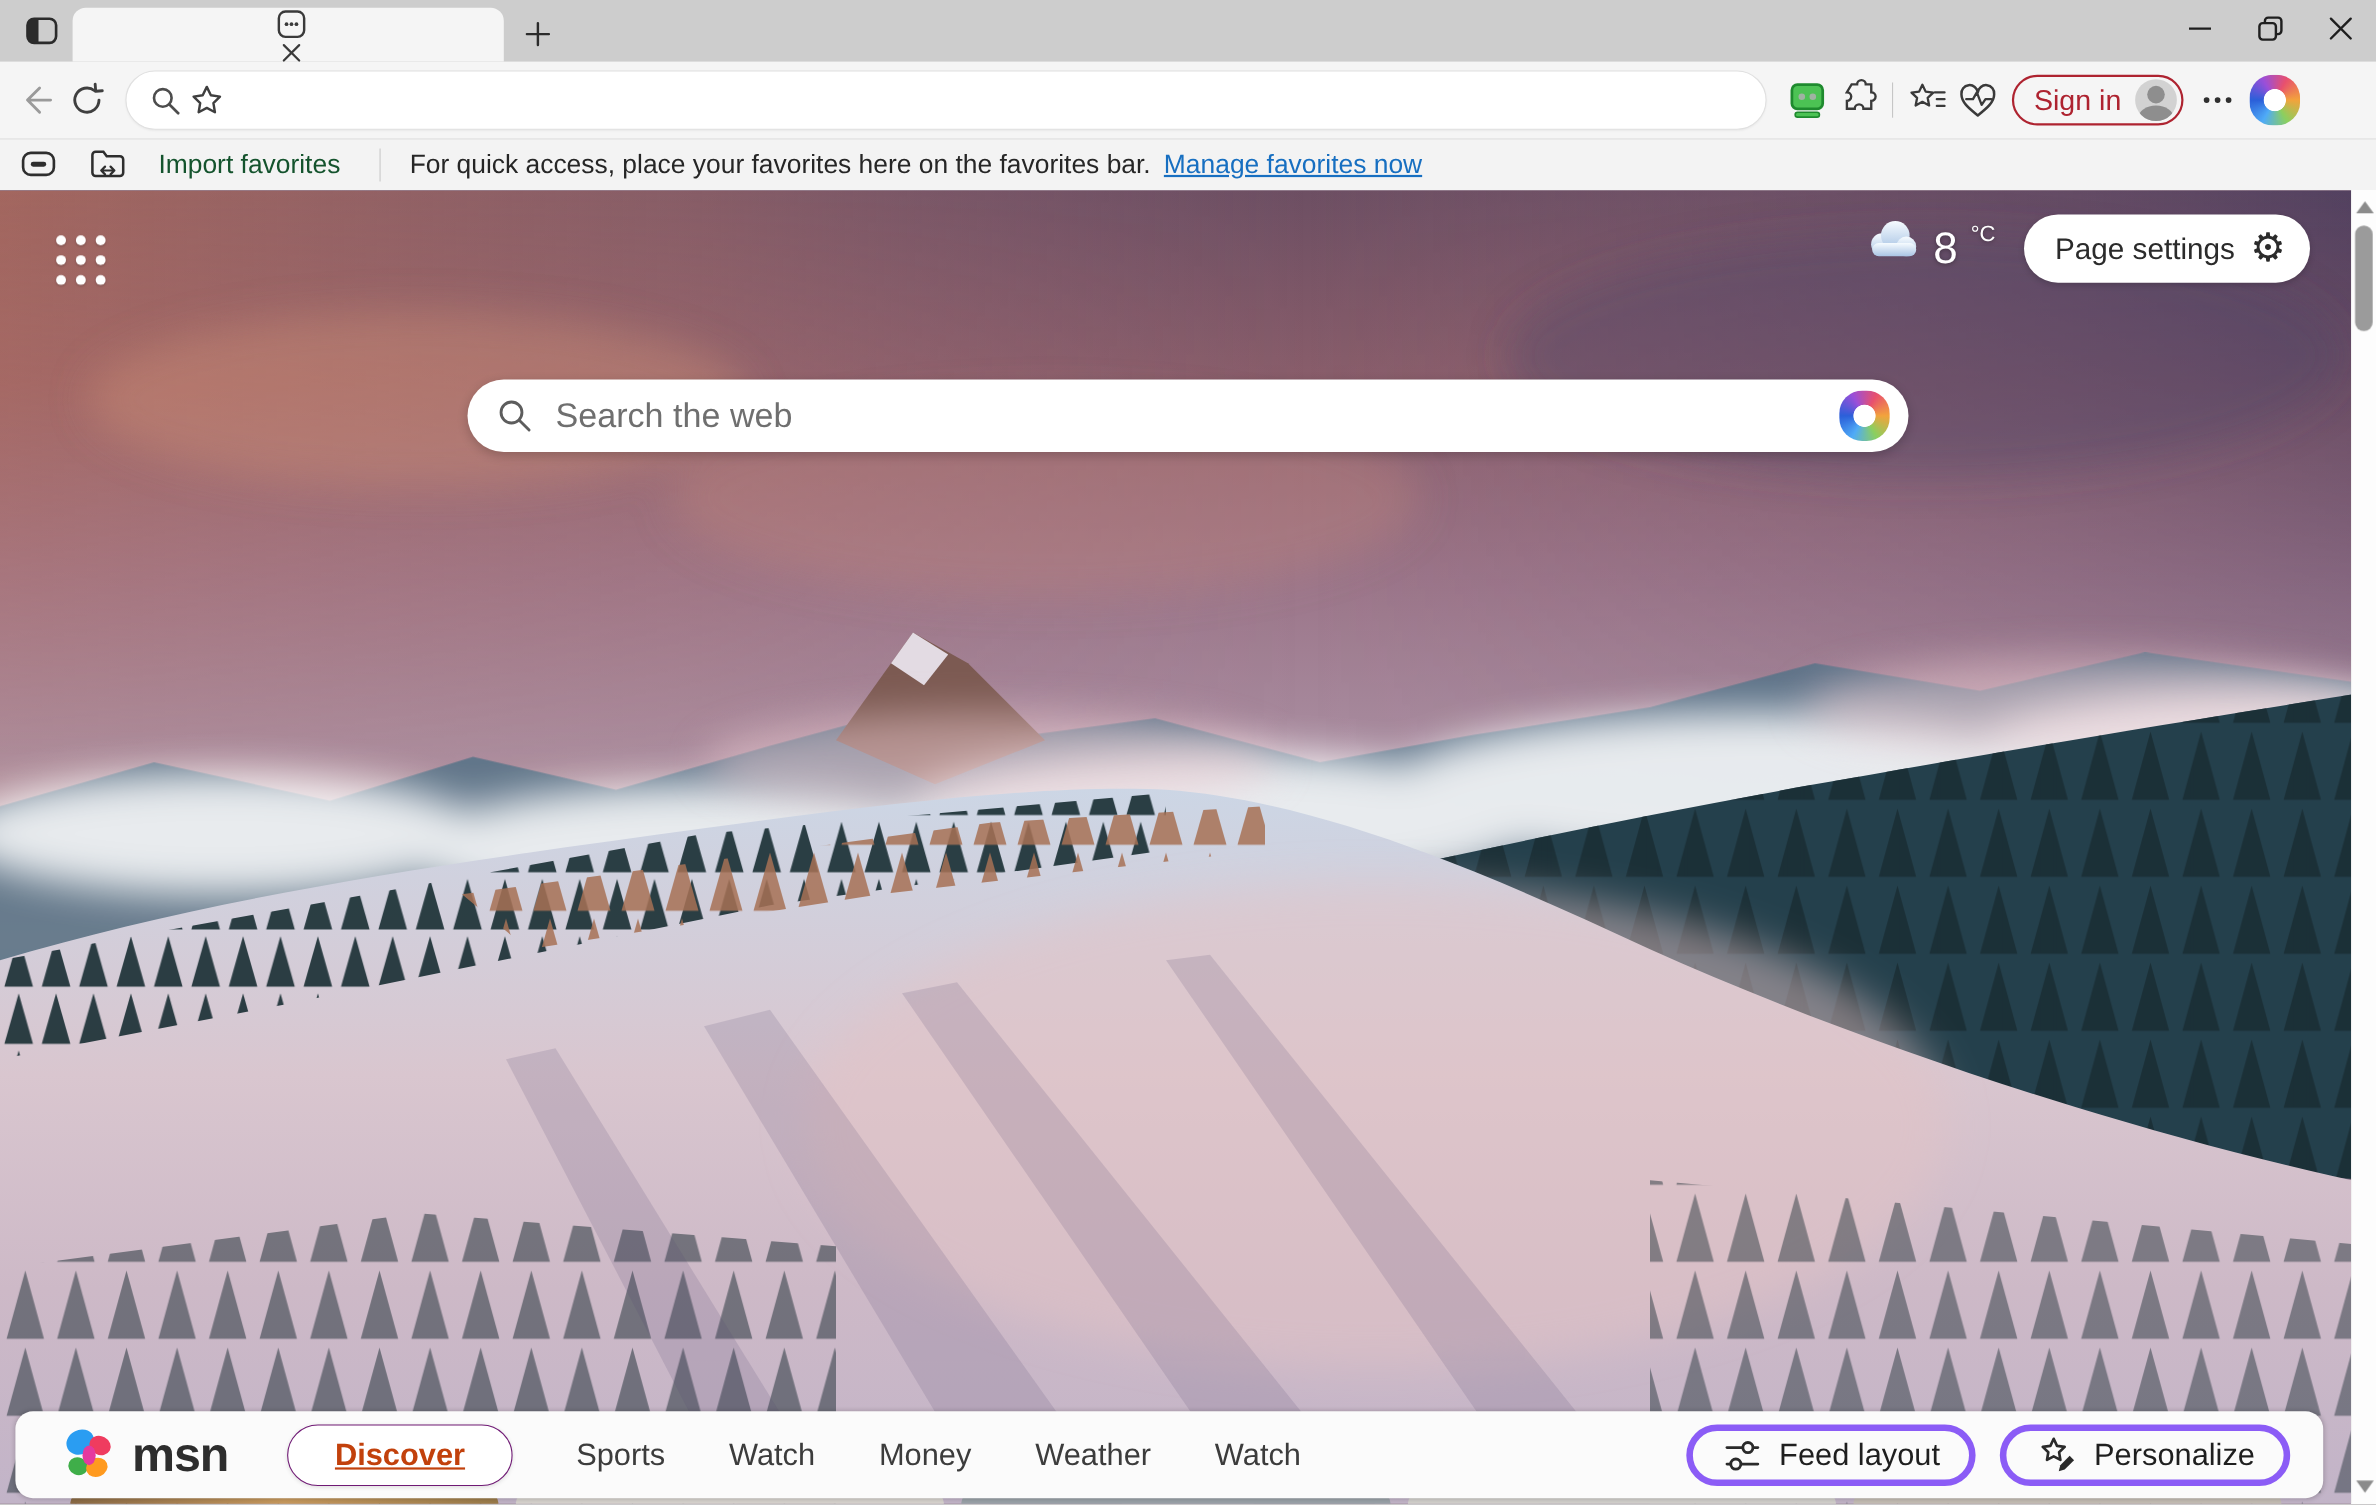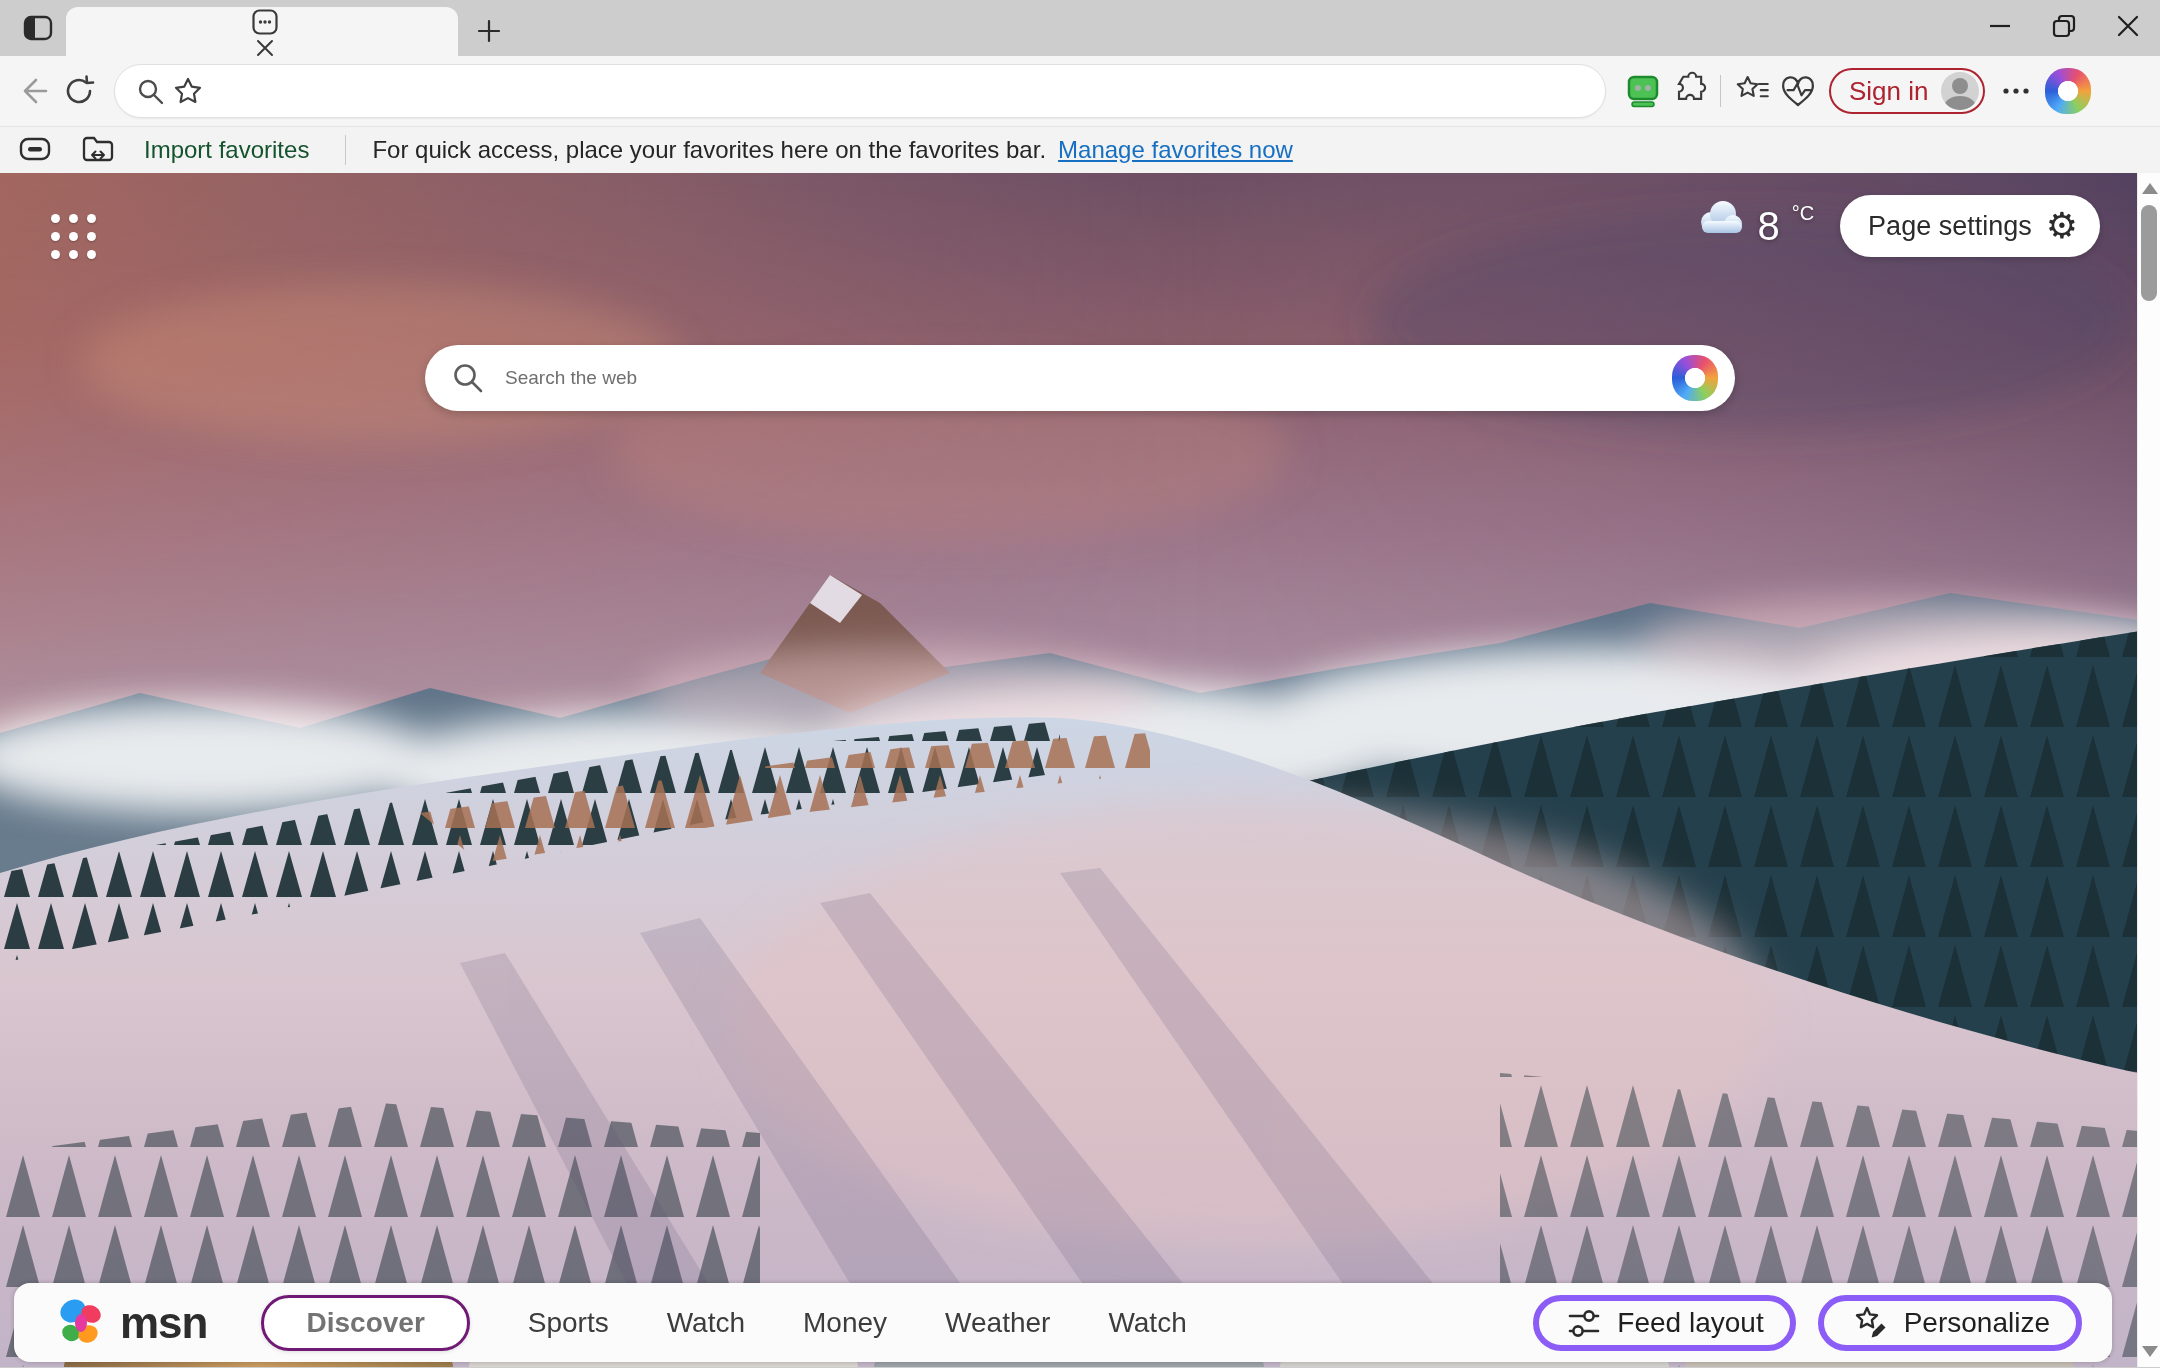--- a/index.html
+++ b/index.html
@@ -56,32 +56,32 @@
   .topright{position:absolute;top:22px;right:60px;display:flex;align-items:center;gap:26px;}
   .weather{display:flex;align-items:flex-start;gap:12px;color:#ffffff;text-shadow:0 1px 4px rgba(0,0,0,.35);}
   .temp{font-size:40px;line-height:56px;}
   .unit{font-size:20px;line-height:30px;}
   .page-settings{height:62px;background:#ffffff;border-radius:31px;display:flex;align-items:center;gap:14px;
     padding:0 22px 0 28px;box-shadow:0 2px 6px rgba(0,0,0,.18);font-size:27px;color:#2b2b2b;}
   .gear{font-size:36px;line-height:36px;color:#2b2b2b;font-family:"DejaVu Sans",sans-serif;}
 
   .websearch{position:absolute;left:50%;transform:translateX(-50%);top:172px;width:1310px;height:66px;background:#ffffff;
     border-radius:33px;box-shadow:0 3px 10px rgba(0,0,0,.2);display:flex;align-items:center;padding:0 12px 0 26px;}
-  .websearch input{flex:1;border:none;outline:none;background:transparent;font-size:19px;color:#444;margin-left:18px;}
+  .websearch input{flex:1;border:none;outline:none;background:transparent;font-size:31px;color:#444;margin-left:18px;}
   .websearch input::placeholder{color:#6f6f6f;}
 
   
   .feedstrip{position:absolute;left:64px;right:86px;bottom:0;height:9px;display:flex;gap:16px;}
   .feedstrip div{flex:1;border-radius:8px 8px 0 0;}
   .bottombar{position:absolute;left:14px;right:48px;bottom:5px;height:79px;background:#fbfbfb;border-radius:16px;
     box-shadow:0 0 5px rgba(0,0,0,.22);display:flex;align-items:center;padding:0 30px 0 40px;}
   .brand{font-size:44px;font-weight:700;color:#2d2d2d;margin-left:10px;letter-spacing:-1px;}
   .nav-item{font-size:28px;color:#3c3c3c;margin-left:58px;white-space:nowrap;}
   .nav-item.active{margin-left:54px;height:56px;padding:0 42px;border-radius:28px;background:#ffffff;
-    border:3px solid #701a75;box-shadow:0 1px 4px rgba(0,0,0,.12);color:#737373;font-weight:700;}
+    border:1px solid #701a75;box-shadow:0 1px 4px rgba(0,0,0,.12);color:#c2410c;font-weight:700;text-decoration:underline;}
   .bar-right{margin-left:auto;display:flex;align-items:center;gap:22px;}
   .pill-btn{height:56px;border:6px solid #8b5cf6;border-radius:28px;background:transparent;display:flex;
     align-items:center;gap:14px;padding:0 26px;font-size:28px;color:#1f1f1f;}
 
   
   .scrollbar{position:absolute;top:0;right:0;bottom:0;width:23px;background:#fdfdfd;border-left:1px solid #ececec;}
   .sb-up{position:absolute;top:10px;left:4px;width:0;height:0;border-left:8px solid transparent;border-right:8px solid transparent;border-bottom:11px solid #8b8b8b;}
   .sb-thumb{position:absolute;top:32px;left:3px;width:16px;height:96px;border-radius:9px;background:#9b9b9b;}
   .sb-down{position:absolute;bottom:10px;left:4px;width:0;height:0;border-left:8px solid transparent;border-right:8px solid transparent;border-top:11px solid #8b8b8b;}
 

